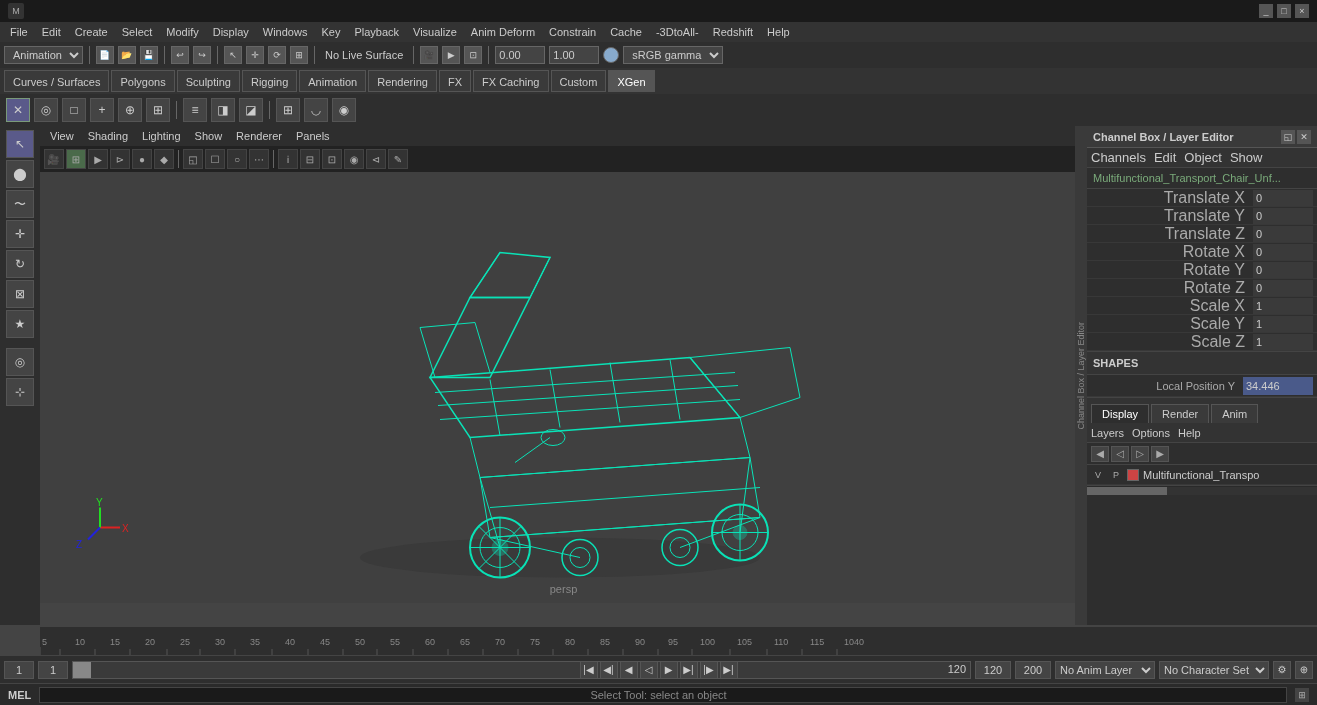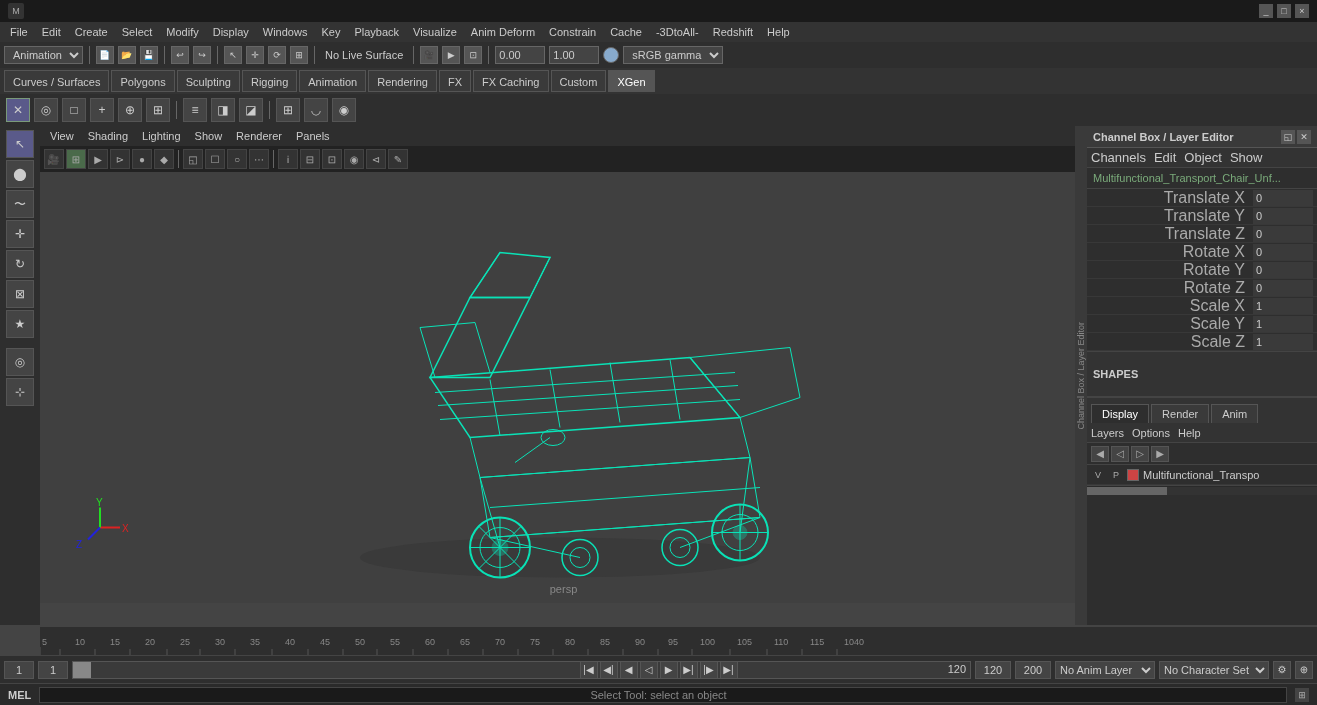--- a/index.html
+++ b/index.html
@@ -384,21 +384,21 @@
       width: 60px;
       font-size: 11px;
       color: #ccc;
       text-align: left;
       background: #3a3a3a;
       padding: 0 3px;
       height: 16px;
       line-height: 16px;
     }
     #shapes-header {
-      padding: 16px 6px;
+      padding: 5px 6px;
       font-size: 11px;
       color: #ccc;
       font-weight: bold;
       background: #333;
       border-bottom: 1px solid #444;
       border-top: 1px solid #444;
     }
     #shapes-object {
       padding: 2px 6px;
       font-size: 11px;
@@ -934,20 +934,24 @@
     <span class="channel-name">Scale Y</span>
     <span class="channel-value">1</span>
   </div>
   <div class="channel-row">
     <span class="channel-name">Scale Z</span>
     <span class="channel-value">1</span>
   </div>
 
   <div id="shapes-header">SHAPES</div>
 
+  <div class="local-pos-row">
+    <span class="local-pos-name">Local Position Y</span>
+    <span class="local-pos-value">34.446</span>
+  </div>
 
   <div id="display-tabs">
     <div class="disp-tab active">Display</div>
     <div class="disp-tab">Render</div>
     <div class="disp-tab">Anim</div>
   </div>
 
   <div id="display-content">
     <div id="layers-menu-bar">
       <span class="layers-menu-item">Layers</span>

